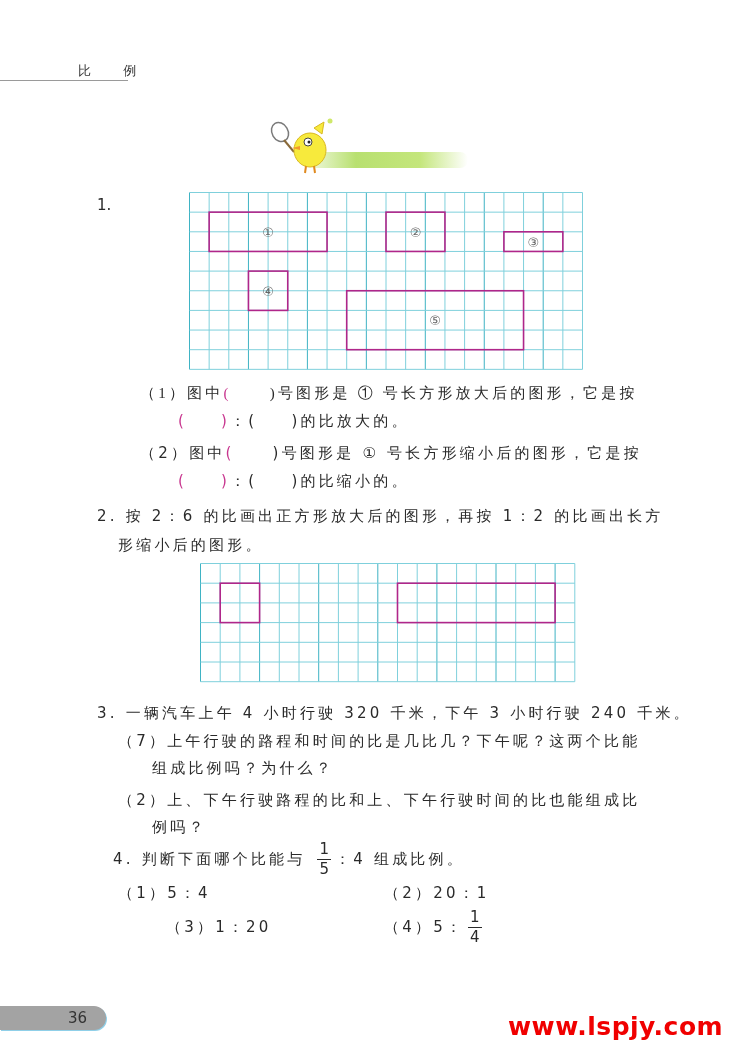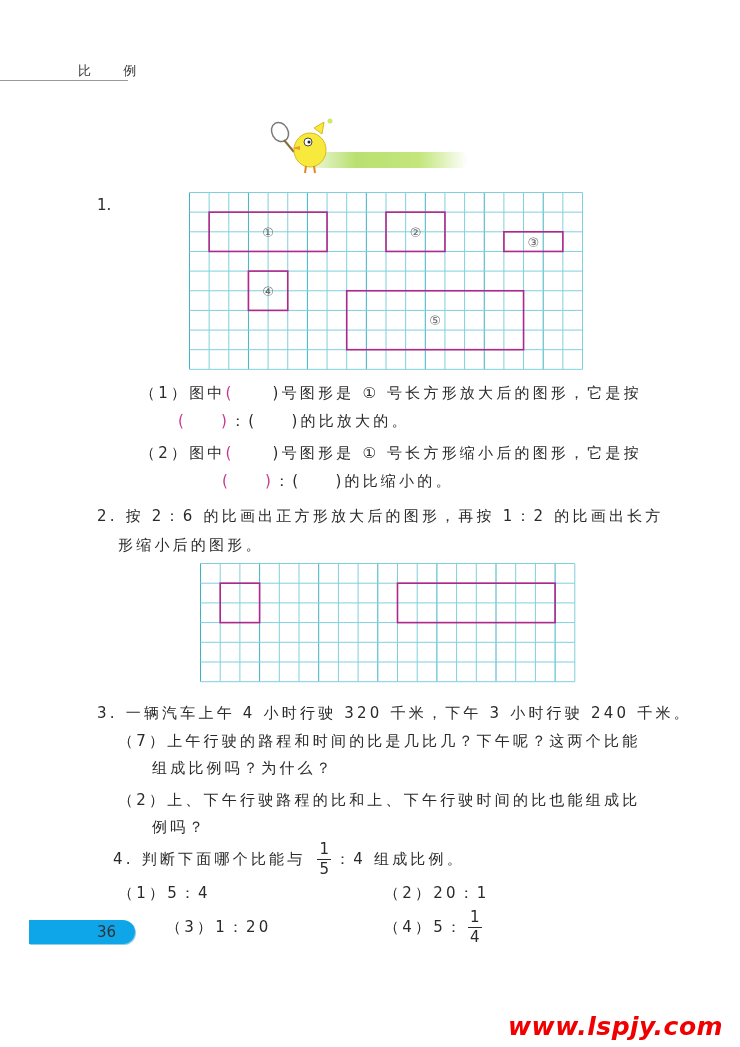--- a/index.html
+++ b/index.html
@@ -29,27 +29,27 @@
   .chick { position: absolute; left: 0; top: 0; width: 66px; height: 56px; }
 
   .qnum { position: absolute; font-size: 15px; color: #2a2a2a; }
   .line { position: absolute; font-size: 15px; letter-spacing: 3.2px; white-space: nowrap; color: #2a2a2a; }
   .paren { color: #c8368f; }
   .grid { position: absolute; }
   .fraction { display: inline-block; vertical-align: middle; text-align: center; line-height: 1; margin: 0 4px; letter-spacing: 0; }
   .fraction .num { display: block; border-bottom: 1.5px solid #2a2a2a; padding: 0 2px 2px; }
   .fraction .den { display: block; padding-top: 2px; }
   .page-tab {
-    position: absolute; left: 0; top: 920px; width: 106px; height: 24px;
-    background: #0ea5e9; border-radius: 0 14px 14px 0; box-shadow: 1px 1px 0 #8fcfe8; margin-left: 29px;
+    position: absolute; left: 0; top: 1006px; width: 106px; height: 24px;
+    background: #a3a3a3; border-radius: 0 14px 14px 0; box-shadow: 1px 1px 0 #8fcfe8;
   }
   .page-num { position: absolute; left: 68px; top: 3px; font-size: 15px; color: #333; }
   .watermark {
     position: absolute; left: 508px; top: 1012px; font-size: 25px; font-weight: bold; color: #f00000;
-    font-family: "DejaVu Sans", sans-serif; letter-spacing: 0.5px; font-style: italic;
+    font-family: "DejaVu Sans", sans-serif; letter-spacing: 0.5px;
   }
 </style>
 </head>
 <body>
 
 <div class="header-title">比 例</div>
 <div class="header-rule"></div>
 
 <div class="banner">
   <div class="banner-stripe"></div>
@@ -105,30 +105,30 @@
     <rect x="197" y="20.15" width="58.949999999999996" height="39.3" fill="none" stroke="#b0268a" stroke-width="1.6"></rect>
     <text x="226.475" y="44.8" text-anchor="middle" font-size="13" fill="#666" font-family="DejaVu Sans, sans-serif">②</text>
     <rect x="314.9" y="39.8" width="58.949999999999996" height="19.65" fill="none" stroke="#b0268a" stroke-width="1.6"></rect>
     <text x="344.375" y="54.625" text-anchor="middle" font-size="13" fill="#666" font-family="DejaVu Sans, sans-serif">③</text>
     <rect x="59.449999999999996" y="79.1" width="39.3" height="39.3" fill="none" stroke="#b0268a" stroke-width="1.6"></rect>
     <text x="79.1" y="103.75" text-anchor="middle" font-size="13" fill="#666" font-family="DejaVu Sans, sans-serif">④</text>
     <rect x="157.7" y="98.75" width="176.85" height="58.949999999999996" fill="none" stroke="#b0268a" stroke-width="1.6"></rect>
     <text x="246.12499999999997" y="133.225" text-anchor="middle" font-size="13" fill="#666" font-family="DejaVu Sans, sans-serif">⑤</text>
   </svg>
 
-<div class="line" style="left:140px; top:384px;">
+<div class="line" style="left:140px; top:384px;font-family:Liberation Serif, serif;">
   <span>（1）图中</span><span class="paren">(</span><span style="display:inline-block;width:38px;"></span><span>)号图形是 ① 号长方形放大后的图形，它是按</span>
 </div>
 <div class="line" style="left:178px; top:412px;">
   <span class="paren">(</span><span style="display:inline-block;width:34px;"></span><span class="paren">)</span><span>：(</span><span style="display:inline-block;width:34px;"></span><span>)的比放大的。</span>
 </div>
 <div class="line" style="left:140px; top:444px;">
   <span>（2）图中</span><span class="paren">(</span><span style="display:inline-block;width:38px;"></span><span>)号图形是 ① 号长方形缩小后的图形，它是按</span>
 </div>
-<div class="line" style="left:178px; top:472px;margin-left:44px;">
+<div class="line" style="left:178px; top:472px;">
   <span class="paren">(</span><span style="display:inline-block;width:34px;"></span><span class="paren">)</span><span>：(</span><span style="display:inline-block;width:34px;"></span><span>)的比缩小的。</span>
 </div>
 
 <div class="line" style="left:97px; top:507px;">
   <span>2.</span> <span>按 2：6 的比画出正方形放大后的图形，再按 1：2 的比画出长方</span>
 </div>
 <div class="line" style="left:118px; top:536px;">形缩小后的图形。</div>
 <svg class="grid" id="grid2" style="left:200px; top:563px;" width="380" height="122">
     <line x1="0.5" x2="0.5" y1="0.5" y2="118.69999999999999" stroke="#3fb3c4" stroke-width="1"></line>
     <line x1="20.2" x2="20.2" y1="0.5" y2="118.69999999999999" stroke="#7fd0dc" stroke-width="1"></line>

